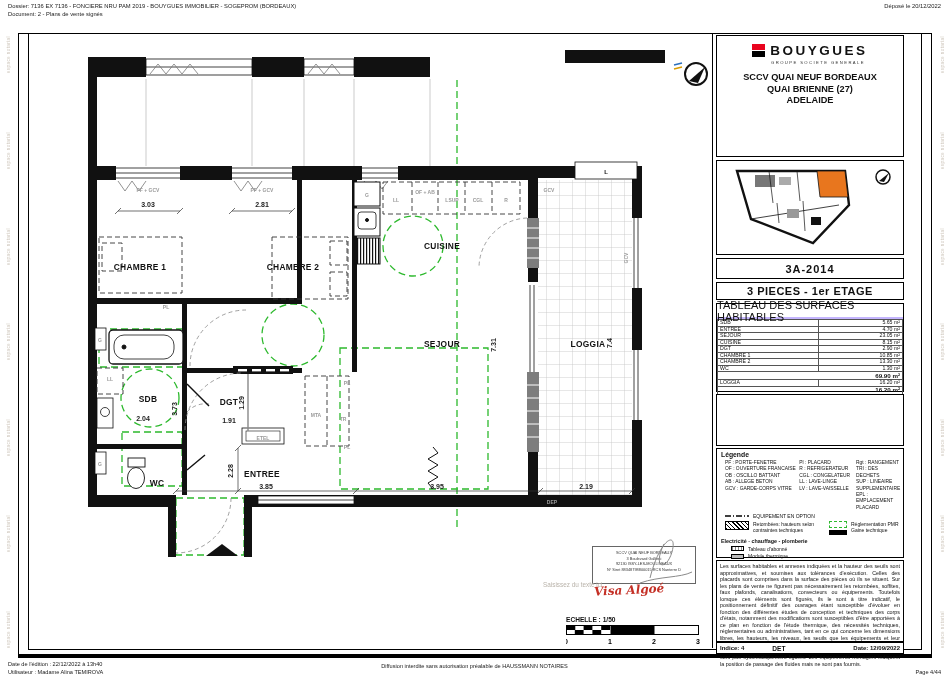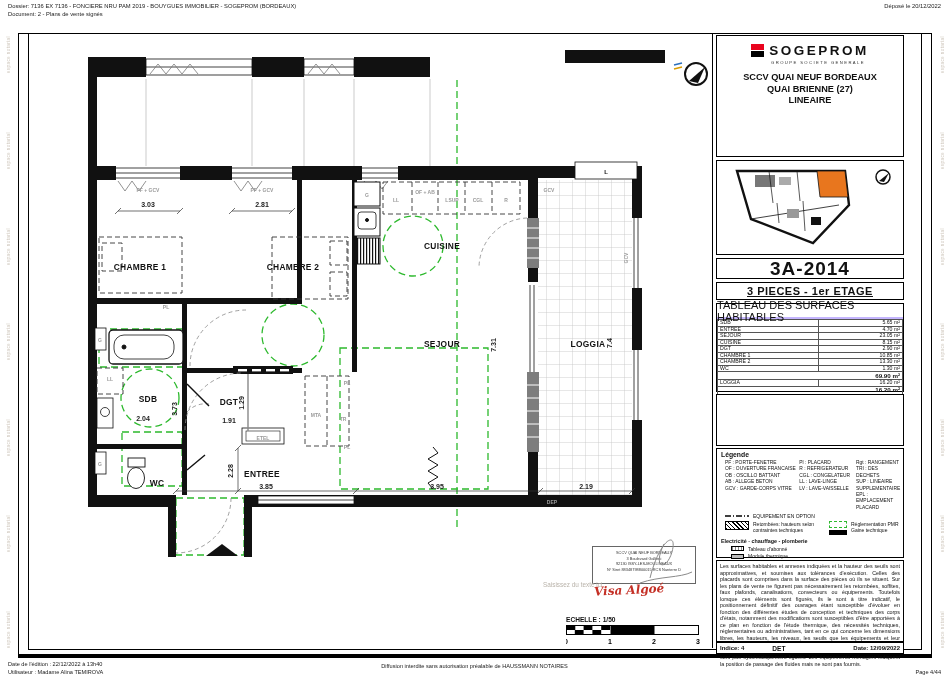--- a/index.html
+++ b/index.html
@@ -26,21 +26,21 @@
         box-sizing:border-box;background:#fff;}
   .logo1{display:flex;justify-content:center;align-items:flex-start;gap:5px;margin-top:7px;}
   .logo1-txt{text-align:left;line-height:11px;font-weight:bold;font-size:12px;color:var(--bnavy);}
   .logo1-tag{font-size:5.2px;font-weight:bold;color:var(--bgreen);letter-spacing:.2px;margin-top:1px;}
   .logo2{display:flex;justify-content:center;align-items:center;gap:5px;margin-top:7px;}
   .sg-sq{width:13px;height:13px;background:linear-gradient(#e9041e 44%,#fff 44%,#fff 56%,#000 56%);}
   .logo2-name{font-weight:bold;font-size:13.5px;letter-spacing:2.5px;color:#111;}
   .logo2-sub{text-align:center;font-size:4.2px;letter-spacing:1.4px;color:#333;margin:2px 0 0 16px;}
   .project{margin-top:7px;text-align:center;font-weight:bold;font-size:9.2px;line-height:11.5px;}
   .lotnum{display:flex;align-items:center;justify-content:center;height:100%;
-          font-weight:bold;font-size:19px;letter-spacing:1px;}
+          font-weight:bold;font-size:11px;letter-spacing:1px;}
   .typef{display:flex;align-items:center;justify-content:center;height:100%;
          font-weight:bold;font-size:11px;letter-spacing:.5px;}
   .tbl-title{height:13px;border-bottom:2px solid #c4b5fd;display:flex;align-items:center;
              justify-content:center;font-weight:normal;font-size:11px;}
   table.surf{width:100%;border-collapse:collapse;table-layout:fixed;}
   table.surf td{border:1px solid #555;font-size:5.2px;height:5.5px;padding:0 2px;line-height:5.5px;}
   table.surf td.nm{width:52%;text-align:left;}
   table.surf td.vl{text-align:right;}
   table.surf td.tot{border:1px solid #555;text-align:right;font-weight:bold;font-size:6.2px;height:7px;}
   
@@ -383,27 +383,27 @@
     <rect x="44.5" y="0.5" width="44" height="9" fill="#000"></rect>
     <text x="0" y="19" font-size="7" font-weight="bold" text-anchor="middle">0</text>
     <text x="44" y="19" font-size="7" font-weight="bold" text-anchor="middle">1</text>
     <text x="88" y="19" font-size="7" font-weight="bold" text-anchor="middle">2</text>
     <text x="132" y="19" font-size="7" font-weight="bold" text-anchor="middle">3</text>
   </svg>
 
   <div class="pbox" style="top:35px;height:122px;">
     <div class="logo2">
       <div class="sg-sq"></div>
-      <div class="logo2-name">SOGEPROM</div>
+      <div class="logo2-name">BOUYGUES</div>
     </div>
     <div class="logo2-sub">GROUPE SOCIETE GENERALE</div>
     <div class="project">
       <div>SCCV QUAI NEUF BORDEAUX</div>
       <div>QUAI BRIENNE (27)</div>
-      <div>LINEAIRE</div>
+      <div>ADELAIDE</div>
     </div>
   </div>
 
   <div class="pbox" style="top:160px;height:95px;">
     <svg width="186" height="93" viewBox="0 0 186 93">
       <polygon points="20,10 128,10 132,44 96,82 34,58" fill="#fff" stroke="#111" stroke-width="2.4"></polygon>
       <polygon points="100,10 128,10 131,36 103,36" fill="#e8761e" stroke="#111" stroke-width="0.8"></polygon>
       <rect x="38" y="14" width="20" height="12" fill="#777"></rect>
       <rect x="62" y="16" width="12" height="8" fill="#aaa"></rect>
       <line x1="34" y1="58" x2="122" y2="44" stroke="#111" stroke-width="0.8"></line>
@@ -417,21 +417,21 @@
         <circle r="7" fill="#fff" stroke="#111" stroke-width="1.5"></circle>
         <polygon points="-4,4 6,-4 1,5" fill="#111"></polygon>
       </g>
     </svg>
   </div>
 
   <div class="pbox" style="top:258px;height:21px;">
     <div class="lotnum">3A-2014</div>
   </div>
 
-  <div class="pbox" style="top:282px;height:18px;text-decoration:underline;">
+  <div class="pbox" style="top:282px;height:18px;">
     <div class="typef">3 PIECES  -  1er ETAGE</div>
   </div>
 
   <div class="pbox" style="top:303px;height:89px;">
     <div class="tbl-title">TABLEAU DES SURFACES HABITABLES</div>
     <table class="surf">
       <tbody>
           <tr>
             <td class="nm">SDB</td>
             <td class="vl">5.65 m²</td>

